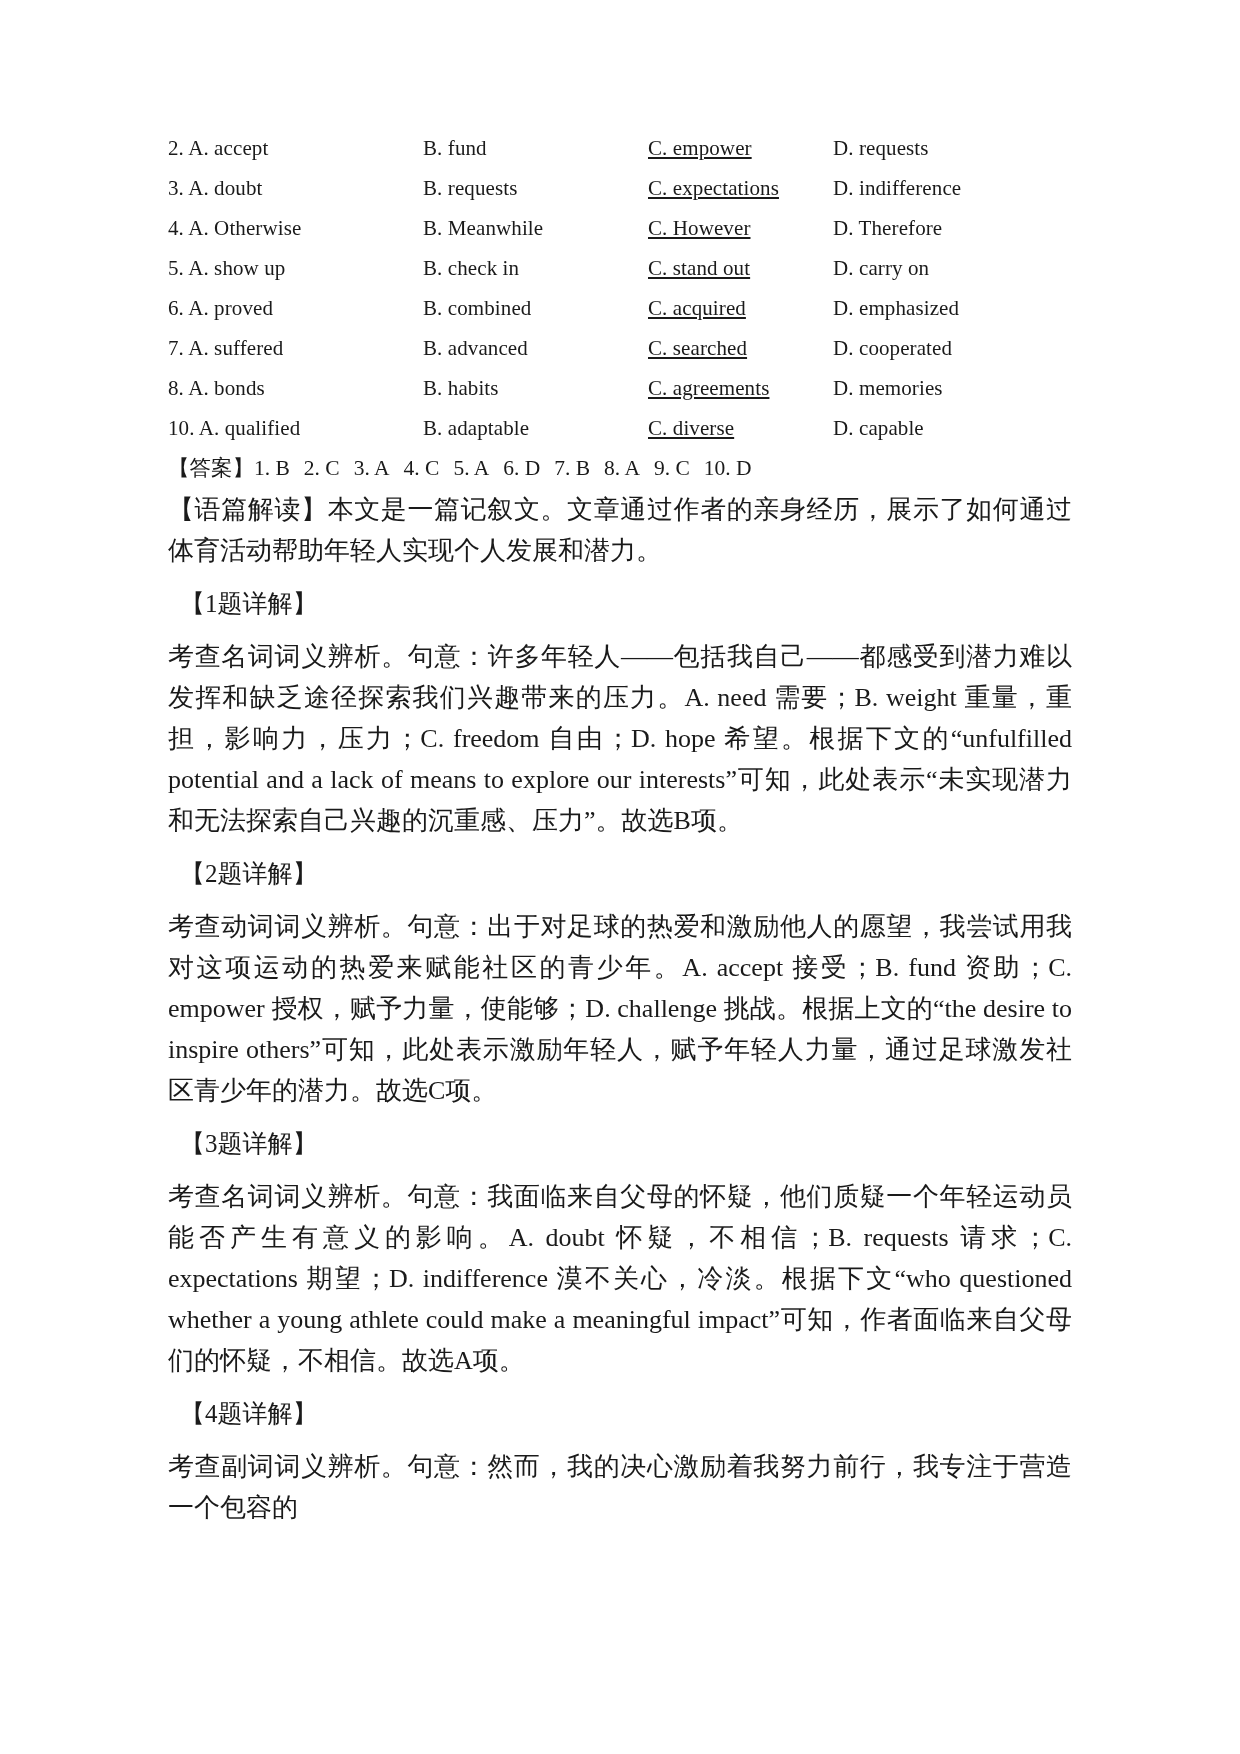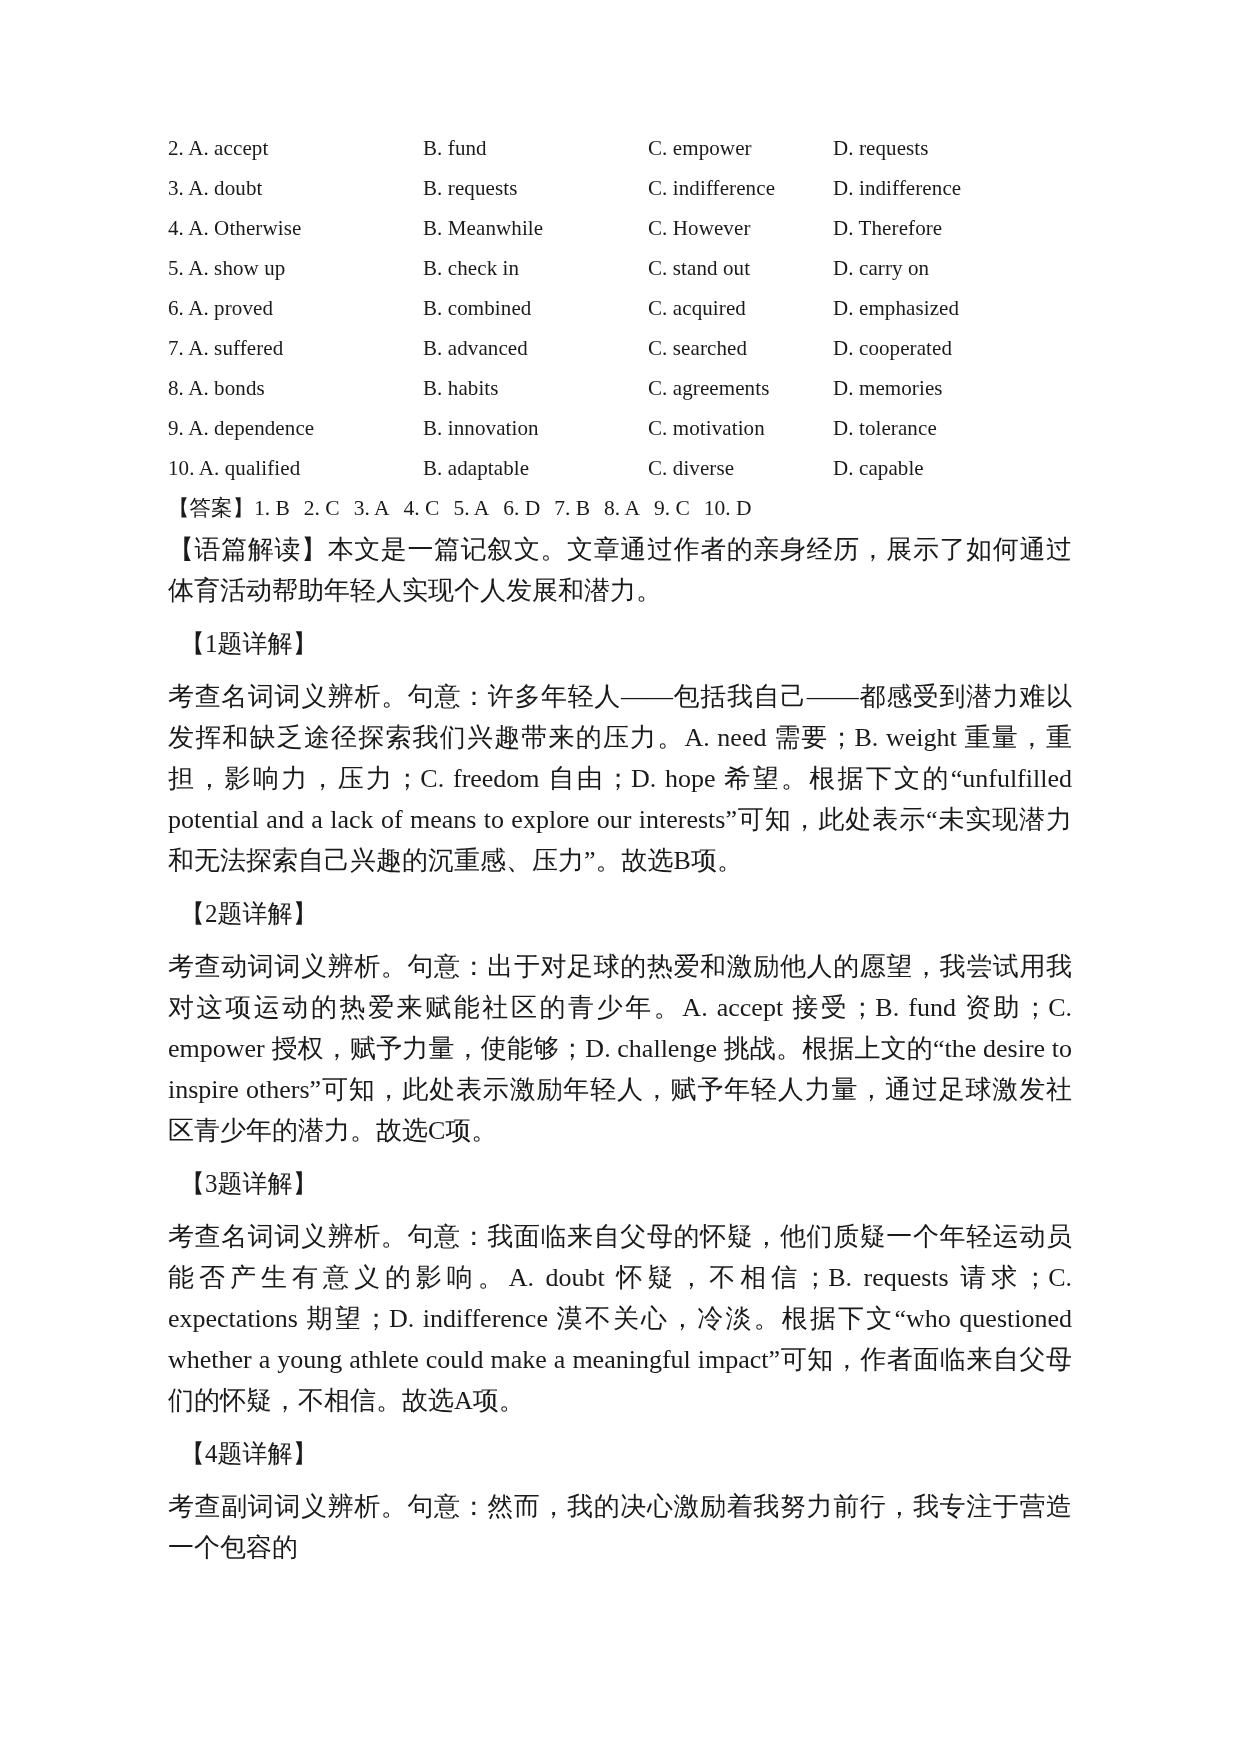--- a/index.html
+++ b/index.html
@@ -30,21 +30,21 @@
   .options-table td {
     font-size: 21px;
     line-height: 40px;
     padding: 0;
     vertical-align: baseline;
     white-space: nowrap;
     letter-spacing: 0.1px;
   }
   .col-a { width: 255px; }
   .col-b { width: 225px; }
-  .col-c { width: 185px; }
+  .col-c { width: 185px; text-decoration: underline; }
   .col-d { width: auto; }
   .opt-d-pad { padding-left: 8px; }
   .row-1 .opt-d-pad { padding-left: 0px; }
 
   
   .para {
     font-size: 26px;
     line-height: 41px;
     margin: 0;
     text-align: justify;
@@ -80,21 +80,21 @@
         <td class="col-b">B. fund</td>
         <td class="col-c">C. empower</td>
         <td class="col-d opt-d-pad">D. requests</td>
       </tr>
       <tr>
         <td class="col-a">
           <span>3.</span>
           <span>A. doubt</span>
         </td>
         <td class="col-b">B. requests</td>
-        <td class="col-c">C. indifference</td>
+        <td class="col-c">C. expectations</td>
         <td class="col-d opt-d-pad">D. indifference</td>
       </tr>
       <tr>
         <td class="col-a">
           <span>4.</span>
           <span>A. Otherwise</span>
         </td>
         <td class="col-b">B. Meanwhile</td>
         <td class="col-c">C. However</td>
         <td class="col-d opt-d-pad">D. Therefore</td>
@@ -130,29 +130,20 @@
         <td class="col-a">
           <span>8.</span>
           <span>A. bonds</span>
         </td>
         <td class="col-b">B. habits</td>
         <td class="col-c">C. agreements</td>
         <td class="col-d opt-d-pad">D. memories</td>
       </tr>
       <tr>
         <td class="col-a">
-          <span>9.</span>
-          <span>A. dependence</span>
-        </td>
-        <td class="col-b">B. innovation</td>
-        <td class="col-c">C. motivation</td>
-        <td class="col-d opt-d-pad">D. tolerance</td>
-      </tr>
-      <tr>
-        <td class="col-a">
           <span>10.</span>
           <span>A. qualified</span>
         </td>
         <td class="col-b">B. adaptable</td>
         <td class="col-c">C. diverse</td>
         <td class="col-d opt-d-pad">D. capable</td>
       </tr>
     </tbody>
   </table>
 

